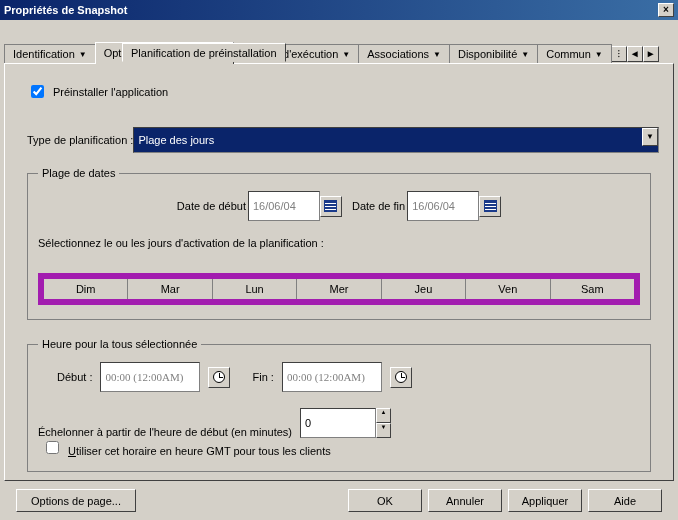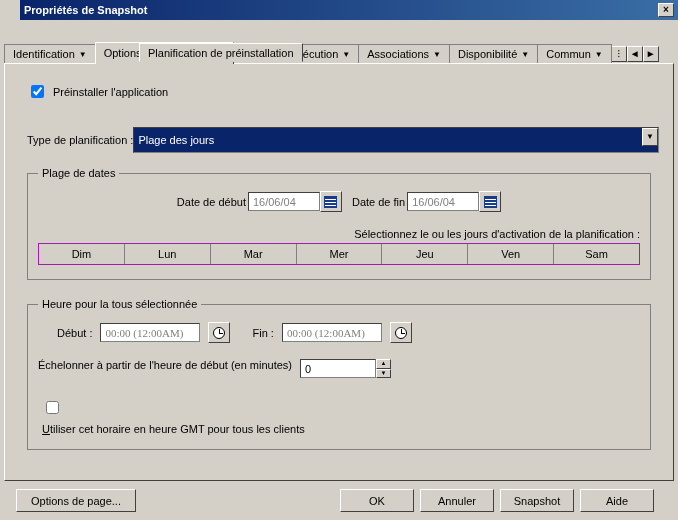--- a/index.html
+++ b/index.html
@@ -14,21 +14,20 @@
   }
   .titlebar {
     background: linear-gradient(to right, #0a246a, #3a6ea5);
     color: #fff;
     height: 20px;
     display: flex;
     align-items: center;
     padding: 0 4px;
     font-weight: bold;
     font-size: 11px;
-    margin-left: 20px;
   }
   .titlebar .title { flex: 1; }
   .titlebar .close-btn {
     width: 16px; height: 14px;
     background: #d4d0c8;
     border: 1px solid #fff;
     border-right-color: #404040;
     border-bottom-color: #404040;
     color: #000;
     font-family: Arial;
@@ -70,21 +69,21 @@
     border-right: 1px solid #404040;
     height: 22px;
     z-index: 2;
   }
   .tab .drop {
     font-size: 8px;
     color: #000;
   }
   .subtab-row {
     position: absolute;
-    left: 135px;
+    left: 118px;
     top: 19px;
     display: flex;
   }
   .subtab {
     background: #d4d0c8;
     border-top: 1px solid #fff;
     border-left: 1px solid #fff;
     border-right: 1px solid #404040;
     border-bottom: 1px solid #d4d0c8;
     padding: 3px 8px;
@@ -182,21 +181,21 @@
     align-items: center;
     justify-content: center;
     margin-bottom: 16px;
   }
   .date-row label { margin-right: 2px; }
   .textbox {
     background: #fff;
     border: 1px solid #808080;
     border-top-color: #404040;
     border-left-color: #404040;
-    height: 19px;
+    height: 30px;
     padding: 1px 4px;
     font-family: inherit;
     font-size: 11px;
     color: #808080;
   }
   .date-input { width: 72px; }
   .icon-btn {
     width: 22px;
     height: 21px;
     background: #d4d0c8;
@@ -234,45 +233,45 @@
   }
   .clock-icon::after {
     content: "";
     position: absolute;
     left: 5px;
     top: 5px;
     width: 4px;
     height: 1px;
     background: #000;
   }
-  .dayhdr { margin-bottom: 3px; text-align: right; }
+  .dayhdr { margin-bottom: 24px; }
   .day-grid {
     display: flex;
-    border: 1px solid #a21caf;
+    border: 6px solid #a21caf;
   }
   .day-cell {
     flex: 1;
     border-right: 1px solid #808080;
     text-align: center;
     padding: 4px 0;
   }
   .day-cell:last-child { border-right: none; }
   .time-row {
     display: flex;
     align-items: center;
     gap: 8px;
     margin-bottom: 16px;
     margin-left: 19px;
   }
   .time-input { width: 100px; font-family: Liberation Serif, serif; }
   .spinner-row {
     display: flex;
-    align-items: flex-start;
+    align-items: flex-end;
     gap: 8px;
-    margin-bottom: 20px;
+    margin-bottom: 0;
   }
   .spinner {
     display: flex;
     align-items: stretch;
   }
   .spinner .textbox {
     width: 76px;
     color: #000;
   }
   .spinner .spin-btns {
@@ -285,30 +284,29 @@
     background: #d4d0c8;
     border: 1px solid #fff;
     border-right-color: #404040;
     border-bottom-color: #404040;
     text-align: center;
     font-size: 6px;
     line-height: 7px;
   }
   .gmt-row {
     display: flex;
-    align-items: flex-start;
+    align-items: flex-end;
     gap: 6px;
     margin-left: 4px;
-    flex-direction: column;
   }
   .button-bar {
     position: absolute;
     bottom: 8px;
     left: 10px;
-    right: 24px;
+    right: 16px;
     display: flex;
     align-items: center;
   }
   .btn {
     min-width: 74px;
     height: 23px;
     background: #d4d0c8;
     border: 1px solid #fff;
     border-right-color: #404040;
     border-bottom-color: #404040;
@@ -398,22 +396,22 @@
         <label>Date de fin</label>
         <input class="textbox date-input" disabled="" value="16/06/04" style="">
         <div class="icon-btn">
           <div class="cal-icon"></div>
         </div>
       </div>
 
       <div class="dayhdr">Sélectionnez le ou les jours d'activation de la planification :</div>
       <div class="day-grid">
         <div class="day-cell">Dim</div>
+        <div class="day-cell">Mar</div>
         <div class="day-cell">Lun</div>
-        <div class="day-cell">Mar</div>
         <div class="day-cell">Mer</div>
         <div class="day-cell">Jeu</div>
         <div class="day-cell">Ven</div>
         <div class="day-cell">Sam</div>
       </div>
     </fieldset>
 
     <fieldset>
       <legend>Heure pour la tous sélectionnée</legend>
 
@@ -448,17 +446,17 @@
       </div>
     </fieldset>
 
   </div>
 
   <div class="button-bar">
     <button class="btn" style="min-width:120px">Options de page...</button>
     <div class="spacer"></div>
     <button class="btn">OK</button>
     <button class="btn">Annuler</button>
-    <button class="btn">Snapshot</button>
+    <button class="btn">Appliquer</button>
     <button class="btn">Aide</button>
   </div>
 
 </div>
 
 </body></html>

